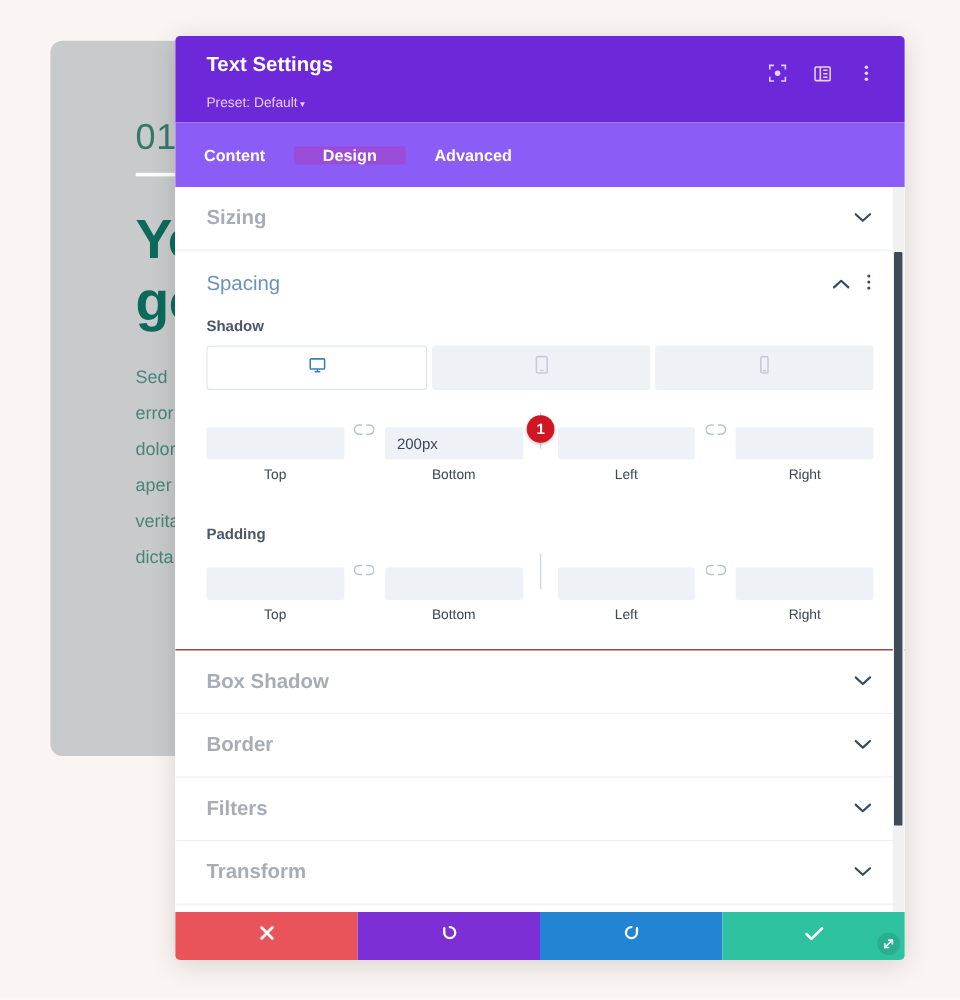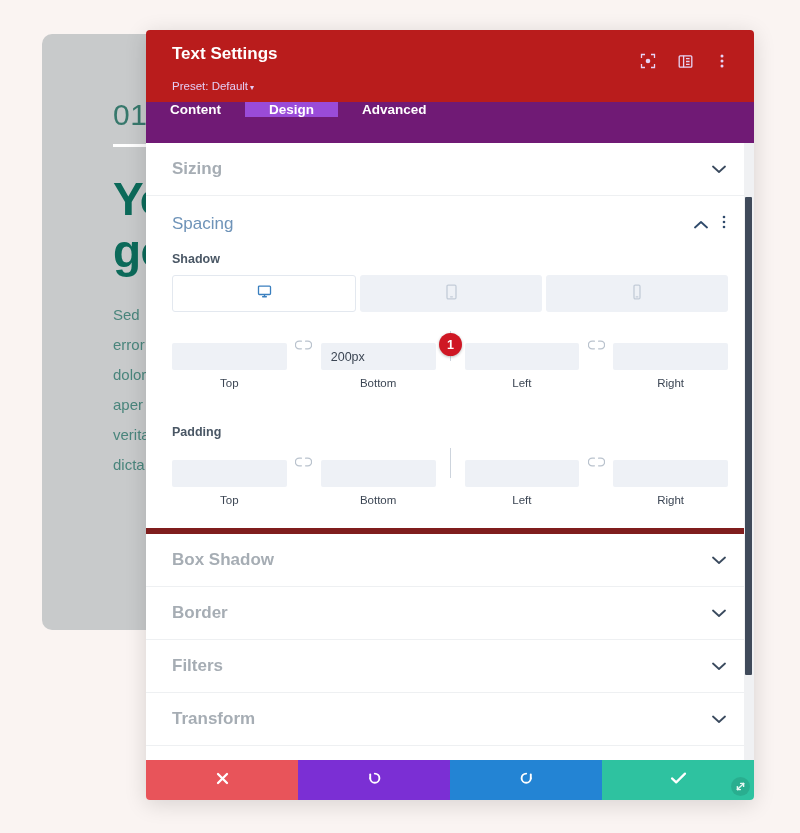--- a/index.html
+++ b/index.html
@@ -81,21 +81,21 @@
     background: #ffffff;
     border-radius: 4px;
     box-shadow: 0 4px 22px rgba(0,0,0,0.14);
     display: flex;
     flex-direction: column;
     overflow: hidden;
   }
 
   
   #modal-header {
-    background: #b91c1c;
+    background: #6d28d9;
     height: 72px;
     padding: 13px 22px 0 26px;
     display: flex;
     align-items: flex-start;
     justify-content: space-between;
     flex: none;
   }
 
   #modal-title {
     color: #ffffff;
@@ -118,24 +118,24 @@
     margin-top: 8px;
   }
   .hdr-icon {
     width: 20px; height: 20px;
     display: flex; align-items: center; justify-content: center;
     cursor: pointer;
   }
 
   
   #modal-tabs {
-    background: #701a75;
-    height: 41px;
-    display: flex;
-    align-items: flex-start;
+    background: #8b5cf6;
+    height: 54px;
+    display: flex;
+    align-items: center;
     flex: none;
   }
   .tab {
     color: #ffffff;
     font-size: 13.5px;
     font-weight: bold;
     padding: 0 24px;
     display: flex;
     align-items: center;
     cursor: pointer;
@@ -178,21 +178,21 @@
     cursor: pointer;
   }
   .accordion .acc-label {
     font-size: 17px;
     color: #a6adb4;
     font-weight: 700;
   }
   .accordion .acc-ctrls { display: flex; align-items: center; gap: 14px; }
 
   
-  #spacing-section { border-bottom: 6px solid #7f1d1d; }
+  #spacing-section { border-bottom: 1px solid #7f1d1d; }
   #spacing-head {
     height: 56px;
     display: flex;
     align-items: center;
     justify-content: space-between;
     padding: 0 28px 0 26px;
     cursor: pointer;
   }
   #spacing-head .acc-label { font-size: 17px; color: #6e93b8; }
   #spacing-head .acc-ctrls { display: flex; align-items: center; gap: 14px; }

